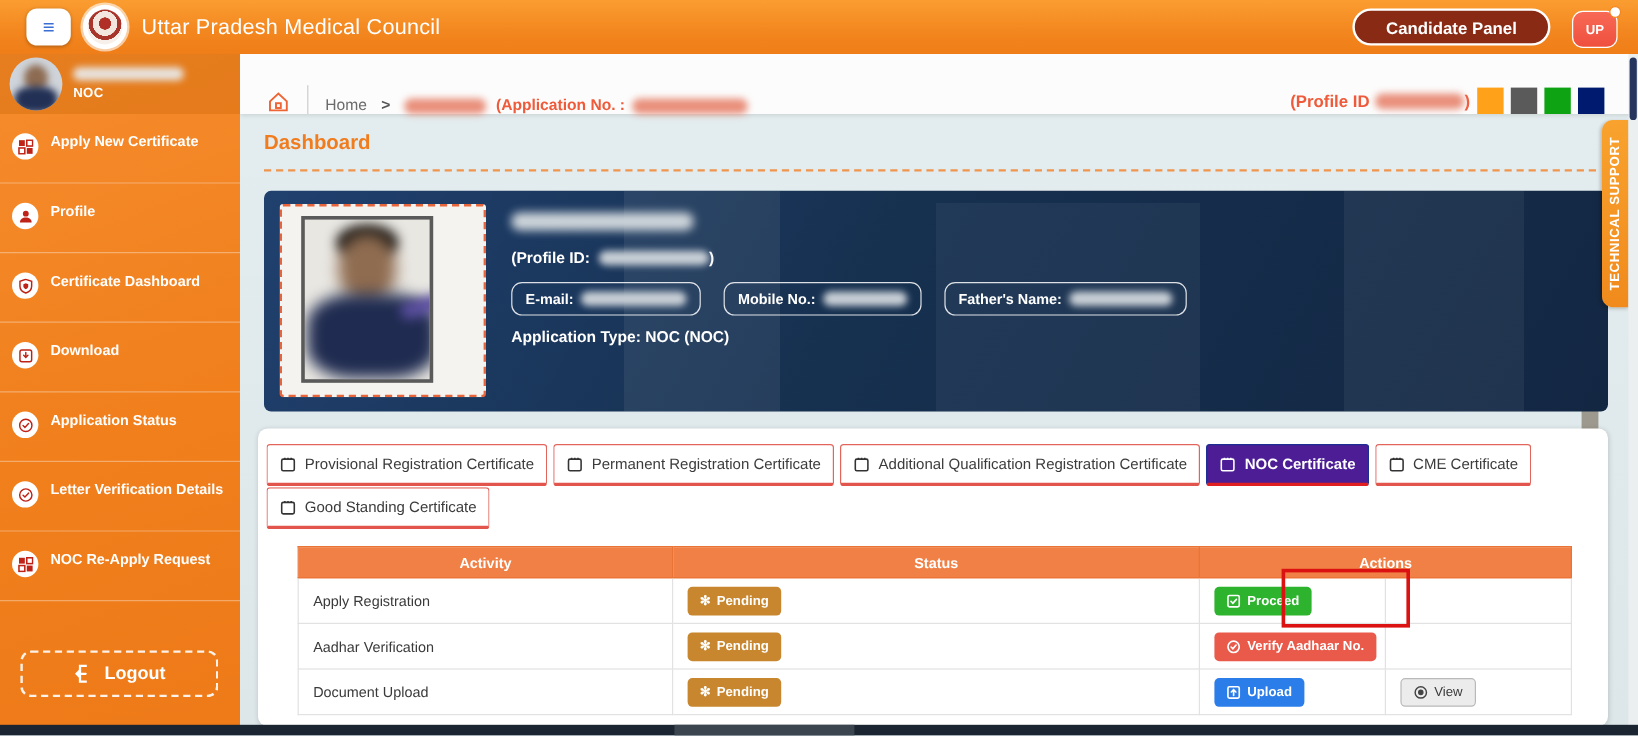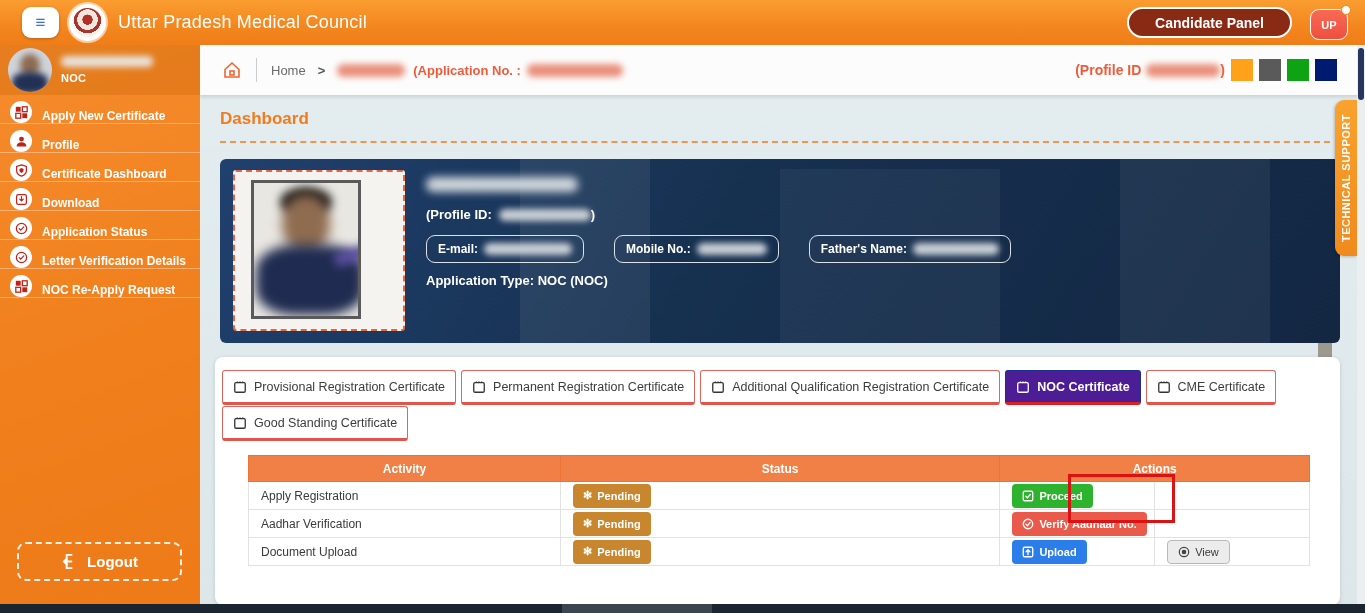--- a/index.html
+++ b/index.html
@@ -31,35 +31,35 @@
   .sidebar { position:absolute; left:0; top:45px; width:200px; height:560px;
     background:linear-gradient(160deg,#f68c2d 0%,#f07f1c 55%,#ee7a18 100%); z-index:25; }
   .side-profile { height:50px; background:rgba(200,100,5,.35); display:flex; align-items:center; padding:0 8px; }
   .avatar { width:44px; height:44px; border-radius:50%; background:#cfd4da; overflow:hidden; position:relative; flex:none; }
   .avatar .ph-head { position:absolute; left:12px; top:6px; width:20px; height:22px; border-radius:50%; background:#8d6b52; filter:blur(3px); }
   .avatar .ph-body { position:absolute; left:4px; top:24px; width:36px; height:22px; border-radius:40%; background:#223055; filter:blur(3px); }
   .side-user { margin-left:9px; }
   .side-user .name-chip { width:92px; height:11px; border-radius:5px; background:#e8e3de; filter:blur(3px); }
   .side-user .role { color:#fff; font-size:11px; font-weight:bold; margin-top:5px; letter-spacing:.3px; }
   .menu { list-style:none; }
-  .menu li { height:29px; display:flex; align-items:flex-end; padding-left:10px;
-    border-bottom:1px solid rgba(255,255,255,.35); cursor:pointer; }
+  .menu li { height:42px; display:flex; align-items:flex-start; padding-left:10px;
+    border-bottom:1px solid rgba(255,255,255,.35); cursor:pointer;margin-top:16px; }
   .mi-icon { width:22px; height:22px; border-radius:50%; background:#fff; color:#bf2317;
     display:flex; align-items:center; justify-content:center; flex:none; }
   .mi-icon svg { width:13px; height:13px; }
   .menu .lbl { color:#fff; font-size:12px; font-weight:bold; margin-left:10px; white-space:nowrap; }
   .logout-btn { position:absolute; left:17px; bottom:24px; width:165px; height:39px;
     background:transparent; border:2px dashed rgba(255,255,255,.9); border-radius:9px;
     color:#fff; font-size:15px; font-weight:bold; cursor:pointer;
     display:flex; align-items:center; justify-content:center; gap:9px; }
   .logout-btn svg { width:17px; height:17px; }
 
   
   .crumbbar { position:absolute; left:200px; top:45px; width:1165px; height:50px;
-    background:#fcfcfc; box-shadow:0 2px 4px rgba(0,0,0,.12); display:flex; align-items:center; z-index:20; }
+    background:#fcfcfc; box-shadow:0 2px 4px rgba(0,0,0,.12); display:flex; align-items:flex-end; z-index:20; }
   .home-ico { margin-left:22px; color:#ef6434; display:flex; }
   .home-ico svg { width:20px; height:20px; }
   .crumb-sep { width:1px; height:24px; background:#ccc; margin:0 14px; }
   .crumb-home { color:#6b6b6b; font-size:13px; cursor:pointer; }
   .crumb-gt { color:#555; font-size:13px; font-weight:bold; margin:0 12px; }
   .red-chip { height:13px; border-radius:6px; background:#e9907c; filter:blur(3px); display:inline-block; }
   .crumb-app { color:#ef5b3a; font-size:13px; font-weight:bold; margin-left:8px; white-space:nowrap; }
   .crumb-right { position:absolute; right:28px; display:flex; align-items:center; }
   .crumb-pid { color:#ef5b3a; font-size:14px; font-weight:bold; white-space:nowrap; }
   .sq { width:22px; height:22px; margin-left:6px; flex:none; }
@@ -80,38 +80,38 @@
   .photo .frame { position:absolute; left:16px; top:8px; right:42px; bottom:10px; border:3px solid #5a5a5a; background:#e9e7e2; overflow:hidden; }
   .photo .head { position:absolute; left:28px; top:12px; width:48px; height:58px; border-radius:48%; background:#8f6c50; filter:blur(6px); }
   .photo .hair { position:absolute; left:26px; top:4px; width:52px; height:30px; border-radius:50%; background:#1d1a17; filter:blur(5px); }
   .photo .body { position:absolute; left:2px; top:62px; width:108px; height:70px; border-radius:36%; background:#1f2b50; filter:blur(6px); }
   .photo .streak { position:absolute; left:78px; top:58px; width:86px; height:14px; border-radius:8px;
     background:#5b4ea0; filter:blur(5px); transform:rotate(-18deg); }
   .b-name-chip { position:absolute; left:206px; top:18px; width:152px; height:15px; border-radius:7px;
     background:#cfd6db; filter:blur(4px); }
   .b-pid { position:absolute; left:206px; top:48px; color:#fff; font-size:13px; font-weight:bold; display:flex; align-items:center; }
   .lite-chip { height:12px; border-radius:6px; background:#c8cfd6; filter:blur(3px); display:inline-block; }
-  .pill-row { position:absolute; left:206px; top:76px; display:flex; gap:30px; }
+  .pill-row { position:absolute; left:206px; top:76px; display:flex; gap:19px; }
   .pill { height:28px; border:1px solid rgba(255,255,255,.85); border-radius:9px;
     display:flex; align-items:center; padding:0 11px; color:#fff; font-size:12px; font-weight:bold; white-space:nowrap; }
   .b-apptype { position:absolute; left:206px; top:114px; color:#fff; font-size:13px; font-weight:bold;text-align:center; }
 
   
   .card { position:absolute; left:15px; top:262px; width:1125px; height:248px; background:#fff;
     border-radius:8px; box-shadow:0 1px 4px rgba(0,0,0,.15); }
   .tabs { position:absolute; left:7px; top:13px; width:1100px; display:flex; flex-wrap:wrap; gap:5px; row-gap:1px; }
   .tab { height:35px; background:#fff; border:1px solid #e2655c; border-bottom:3px solid #e2554c;
     border-radius:3px; display:flex; align-items:center; padding:0 10px; gap:7px;
     color:#3c3c3c; font-size:12.5px; cursor:pointer; white-space:nowrap; }
   .tab svg { width:14px; height:14px; flex:none; }
   .tab.active { background:#4c1d95; border-color:#1c2e91; border-bottom:3px solid #e02020; color:#fff; font-weight:bold; }
 
   .tbl { position:absolute; left:33px; top:98px; width:1062px; border-collapse:collapse; table-layout:fixed; }
   .tbl th { background:#f08045; color:#fff; font-size:12px; font-weight:bold; height:26px; border:1px solid #e8order; border:1px solid #ea7336; }
-  .tbl td { background:#fff; border:1px solid #e2e2e2; height:28px; font-size:12px; color:#3a3a3a; padding-left:12px; }
+  .tbl td { background:#fff; border:1px solid #e2e2e2; height:38px; font-size:12px; color:#3a3a3a; padding-left:12px; }
   .col-activity { width:255px; } .col-status { width:359px; } .col-act1 { width:253px; } .col-act2 { width:195px; }
   .badge { display:inline-flex; align-items:center; gap:5px; height:24px; padding:0 10px; border-radius:4px;
     color:#fff; font-size:11px; font-weight:bold; border:none; cursor:default; }
   .badge.pending { background:#c8872e; }
   .btn { display:inline-flex; align-items:center; gap:5px; height:24px; padding:0 10px; border-radius:4px;
     color:#fff; font-size:11px; font-weight:bold; border:none; cursor:pointer; }
   .btn.green { background:#2db32d; }
   .btn.red { background:#ea5a4b; }
   .btn.blue { background:#2b7de9; }
   .btn.gray { background:#ececec; color:#3a3a3a; border:1px solid #b9b9b9; font-weight:normal; }

